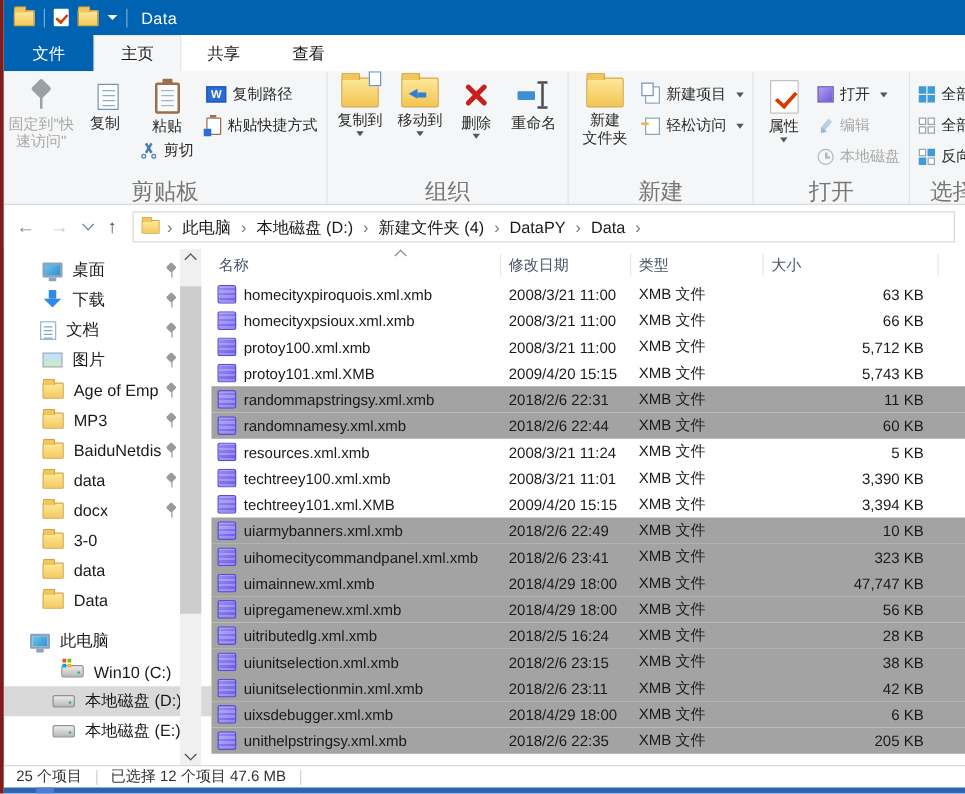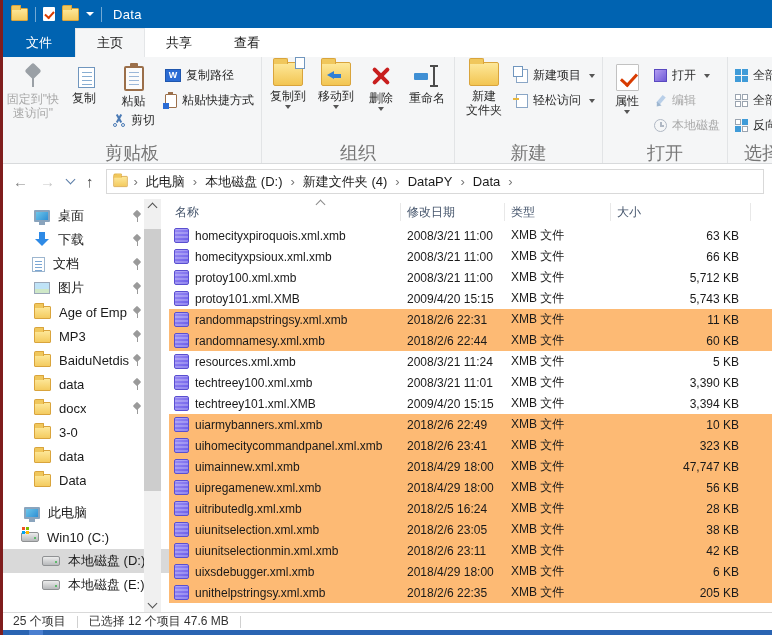--- a/index.html
+++ b/index.html
@@ -136,21 +136,21 @@
   .sarrow.down{bottom:5px;transform:rotate(225deg)}
   .sthumb{position:absolute;left:0;top:30px;width:17px;height:262px;background:#cdcdcd}
 
   
   .filearea{flex:1;position:relative;font-size:12px;overflow:hidden}
   .fheader{display:grid;grid-template-columns:232px 104px 106px 140px;height:26px;align-items:center;color:#44546b;position:relative}
   .hcell{padding-left:6px;height:18px;line-height:18px;border-right:1px solid #e8e8e8;cursor:default}
   .hcell.hcol3{text-align:left}
   .sortcaret{position:absolute;left:148px;top:2px;width:7px;height:7px;border-left:1px solid #8a8a8a;border-top:1px solid #8a8a8a;transform:rotate(45deg)}
   .frow{display:grid;grid-template-columns:232px 104px 106px 140px;height:21px;align-items:center;cursor:default}
-  .frow.sel{background:#fdba74}
+  .frow.sel{background:#a3a3a3}
   .fname{display:flex;align-items:center;gap:6px;padding-left:5px;white-space:nowrap;overflow:hidden}
   .fcell{padding-left:6px;white-space:nowrap;overflow:hidden}
   .fsize{text-align:right;padding-right:12px}
   .ico-xmb{width:15px;height:15px;border-radius:2px;border:1px solid #5a4fd0;background:repeating-linear-gradient(0deg,rgba(255,255,255,.25) 0 2px,rgba(0,0,0,0) 2px 4px),linear-gradient(135deg,#9a8cf5,#6b5de8)}
 
   
   .statusbar{height:18px;border-top:1px solid #d9d9d9;display:flex;align-items:center;gap:11px;padding-left:10px;font-size:12px;color:#333;flex-shrink:0;background:#fff}
   .sb-sep{width:1px;height:12px;background:#d0d0d0}
   .taskbar{height:5px;background:#2a64b2;position:relative;flex-shrink:0}
   .task-accent{position:absolute;left:26px;top:0;width:14px;height:5px;background:#4a7fd0}
@@ -416,21 +416,21 @@
             <span class="slabel">data</span>
           </div>
           <div class="snav-item" style="padding-left: 31px;">
             <span class="icon ico-folder"></span>
             <span class="slabel">Data</span>
           </div>
           <div class="snav-item gap" style="padding-left: 21px;">
             <span class="icon ico-computer"></span>
             <span class="slabel">此电脑</span>
           </div>
-          <div class="snav-item" style="padding-left: 18px;">
+          <div class="snav-item" style="padding-left: 18px; margin-left: 28px;">
             <span class="icon ico-drive-win"></span>
             <span class="slabel">Win10 (C:)</span>
           </div>
           <div class="snav-item selected" style="padding-left: 39px;">
             <span class="icon ico-drive"></span>
             <span class="slabel">本地磁盘 (D:)</span>
           </div>
           <div class="snav-item" style="padding-left: 39px;">
             <span class="icon ico-drive"></span>
             <span class="slabel">本地磁盘 (E:)</span>
@@ -575,21 +575,21 @@
             </div>
             <div class="fcell">2018/2/5 16:24</div>
             <div class="fcell">XMB 文件</div>
             <div class="fcell fsize">28 KB</div>
           </div>
           <div class="frow sel">
             <div class="fname">
               <span class="icon ico-xmb"></span>
               <span>uiunitselection.xml.xmb</span>
             </div>
-            <div class="fcell">2018/2/6 23:05</div>
+            <div class="fcell">2018/2/6 23:15</div>
             <div class="fcell">XMB 文件</div>
             <div class="fcell fsize">38 KB</div>
           </div>
           <div class="frow sel">
             <div class="fname">
               <span class="icon ico-xmb"></span>
               <span>uiunitselectionmin.xml.xmb</span>
             </div>
             <div class="fcell">2018/2/6 23:11</div>
             <div class="fcell">XMB 文件</div>

